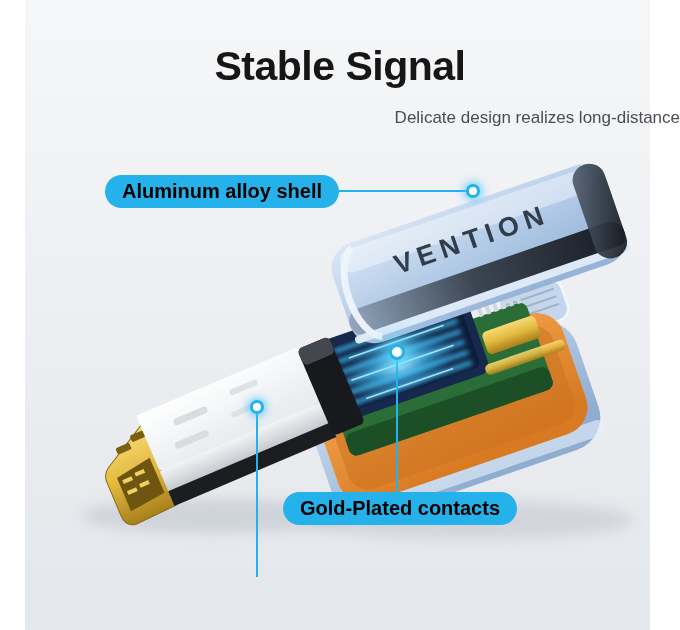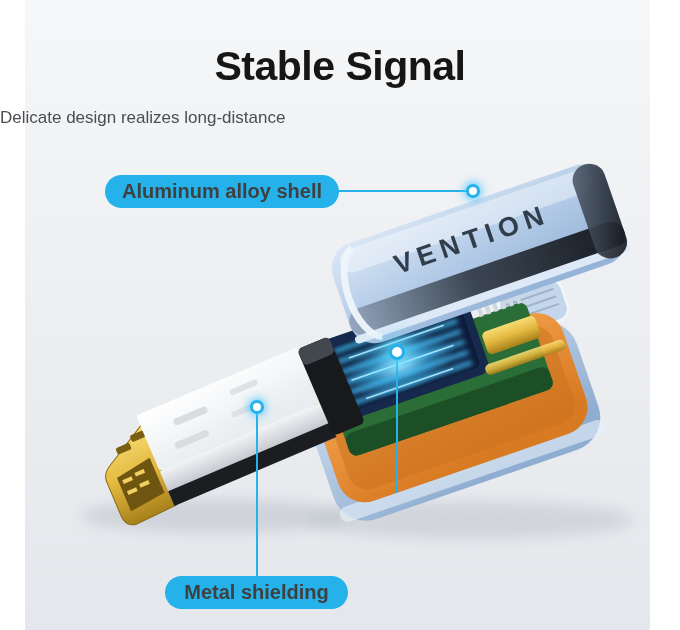--- a/index.html
+++ b/index.html
@@ -12,30 +12,30 @@
     position:absolute;left:25px;right:30px;top:0;bottom:0;
     background:linear-gradient(180deg,#f6f7f8 0%,#eef0f3 40%,#e4e7eb 100%);
   }
   .title{
     position:absolute;left:0;right:0;top:12px;text-align:center;
     font-size:41px;line-height:45px;font-weight:bold;letter-spacing:-0.5px;
     color:var(--title-black,#161617);
     margin-top:32px;
   }
   .subtitle{
-    position:absolute;left:0;right:0;top:106px;text-align:left;
+    position:absolute;left:0;right:0;top:106px;text-align:right;
     font-size:17px;line-height:23px;font-weight:normal;
     color:var(--subtitle-gray,#4b4d50);
   }
   .illustration{position:absolute;left:0;top:0;}
   .pill{
     position:absolute;height:33px;box-sizing:border-box;
     display:flex;align-items:center;justify-content:center;
     padding:0 17px;border-radius:17px;white-space:nowrap;
-    background:var(--accent-blue,#25b2ea);color:#404040;
+    background:var(--accent-blue,#25b2ea);color:#000000;
     font-size:20px;font-weight:bold;z-index:6;
   }
   .pill-aluminum{left:105px;top:175px;min-width:223px;}
   .pill-gold{left:283px;top:492px;min-width:230px;}
   .pill-metal{left:165px;top:576px;min-width:183px;}
   .cline{position:absolute;background:var(--accent-blue,#25b2ea);z-index:4;}
   .line-aluminum{left:326px;top:190px;width:142px;height:2px;}
   .line-gold{left:396px;top:356px;width:2px;height:137px;}
   .line-metal{left:256px;top:412px;width:2px;height:165px;}
   .dot{
@@ -195,17 +195,17 @@
       </g>
     </g>
   </svg>
 
   <div class="cline line-aluminum"></div>
   <div class="dot dot-aluminum"></div>
   <div class="pill pill-aluminum">Aluminum alloy shell</div>
 
   <div class="cline line-gold"></div>
   <div class="dot dot-gold"></div>
+  <div class="pill pill-gold">Gold-Plated contacts</div>
 
   <div class="cline line-metal"></div>
   <div class="dot dot-metal"></div>
-  <div class="pill pill-metal">Metal shielding</div>
 </div>
 
 </body></html>

